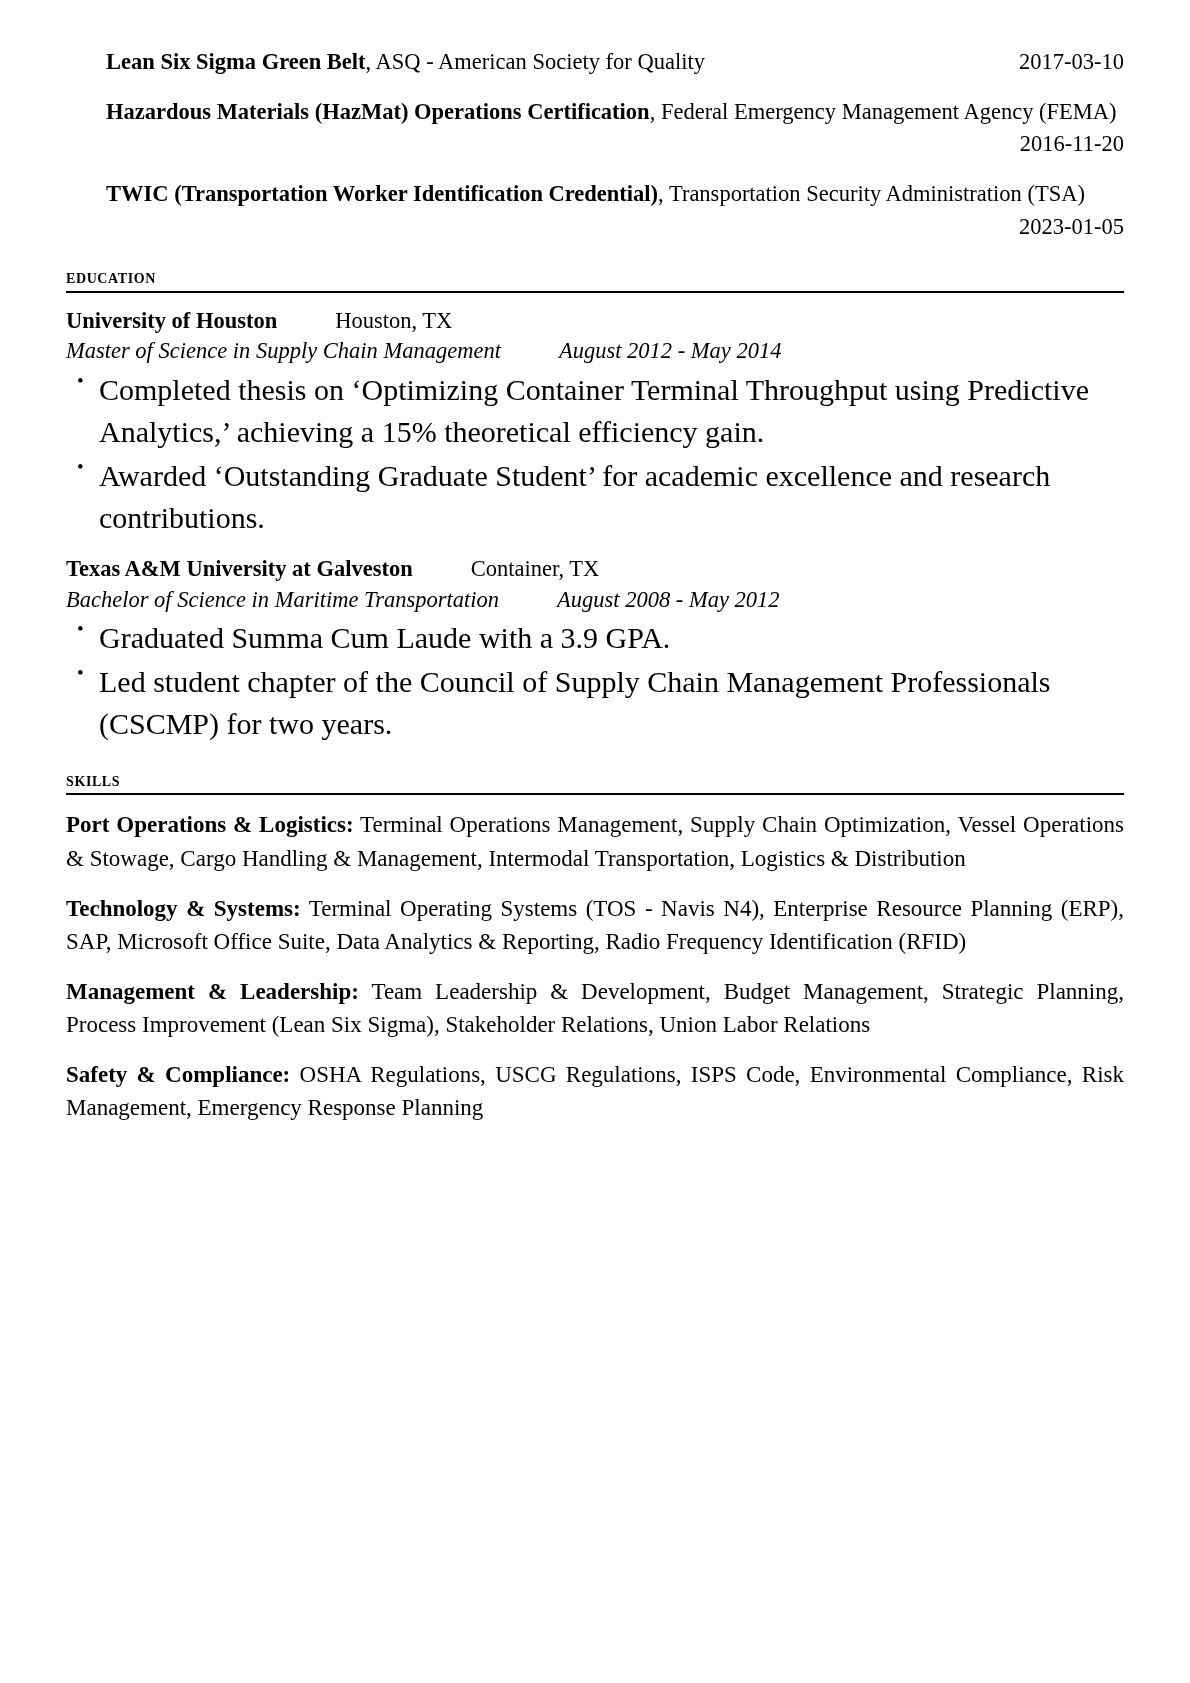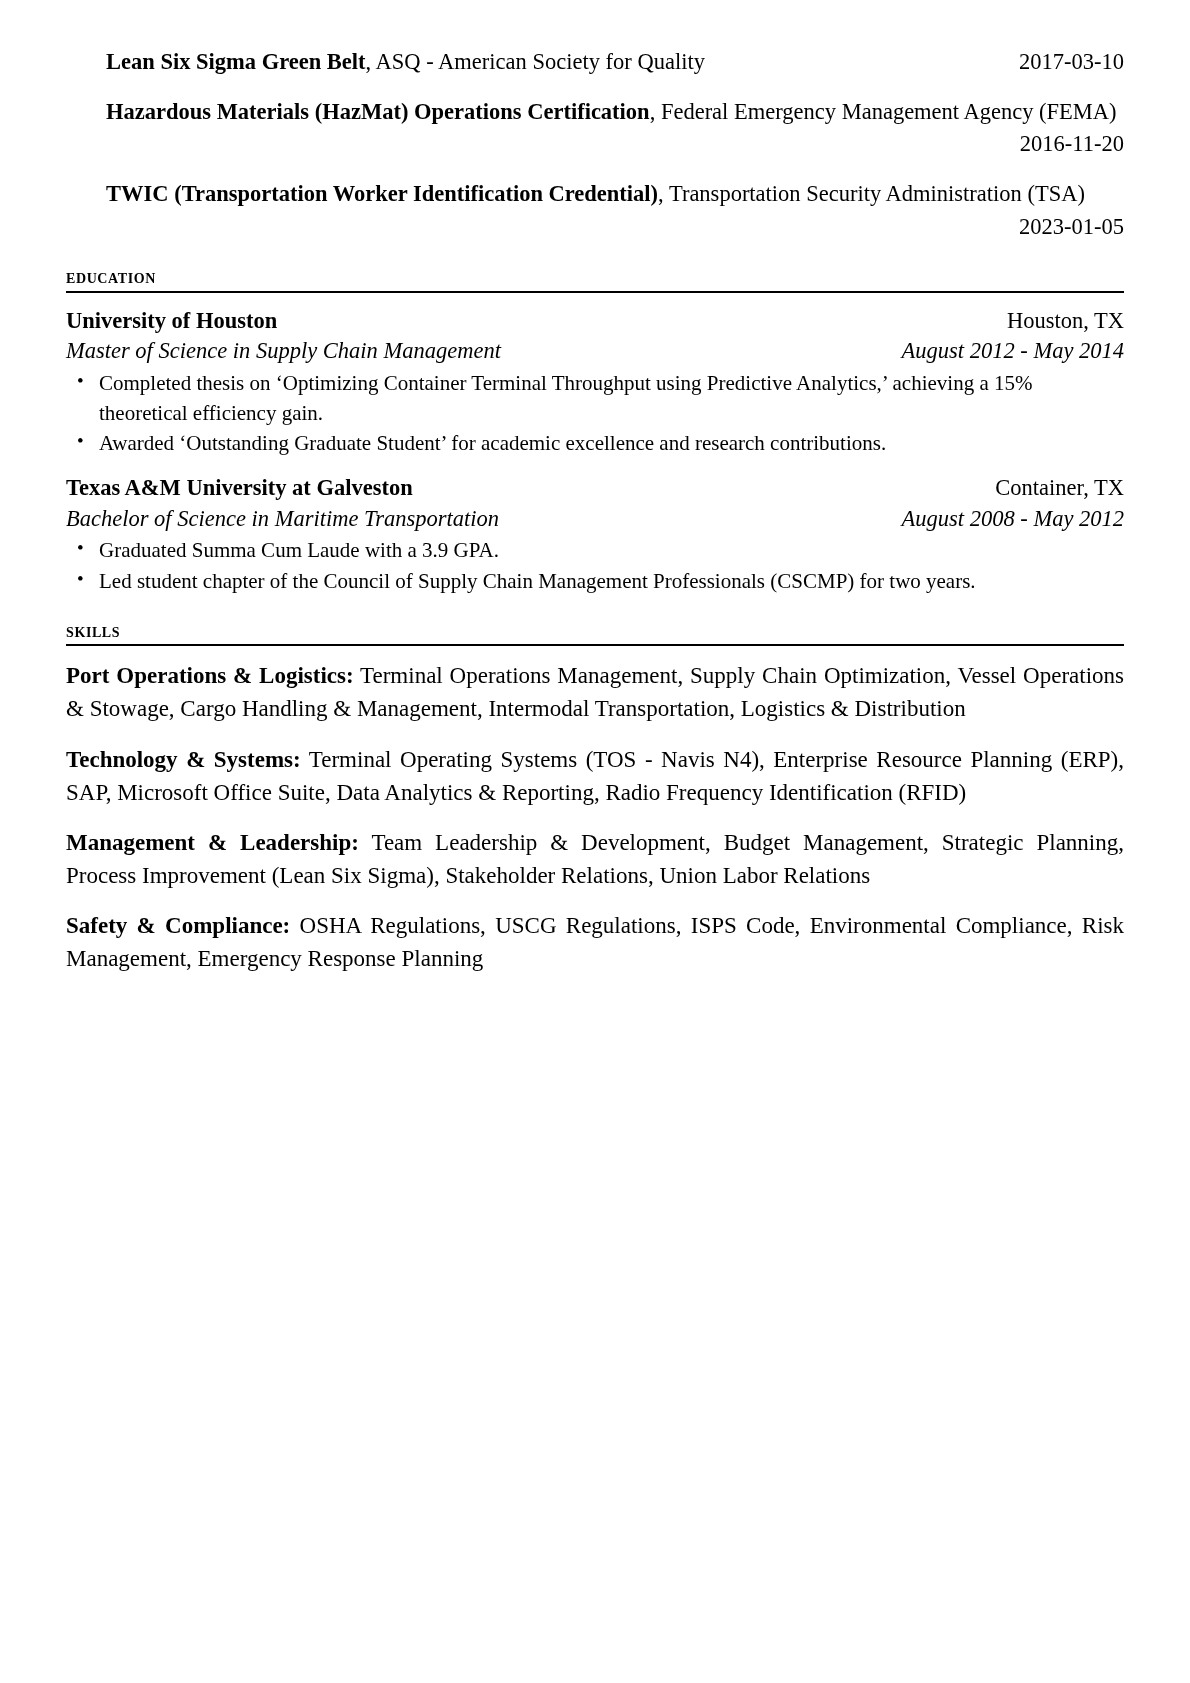--- a/index.html
+++ b/index.html
@@ -71,41 +71,42 @@
     border-top: 2.6px solid #000;
     margin: 3px 0 13px 0;
     height: 0;
   }
 
   
   .edu-entry { margin-bottom: 14px; }
   .edu-entry:last-child { margin-bottom: 12px; }
   .row {
     display: flex;
-    justify-content: space-between;
+    justify-content: flex-start;
     align-items: baseline;
     font-size: 22.5px;
     line-height: 1.36;
+    gap: 34px;
   }
   .row .left { text-align: left; }
   .row .right { text-align: right; white-space: nowrap; padding-left: 24px; }
   .row.school .left { font-weight: bold; }
   .row.school .right { font-weight: normal; }
   .row.degree .left,
   .row.degree .right { font-style: italic; }
 
   ul.bullets {
     list-style: none;
     margin: 2px 0 0 0;
     padding: 0;
   }
   ul.bullets li {
     position: relative;
     padding-left: 33px;
-    font-size: 21px;
+    font-size: 30px;
     line-height: 1.42;
     margin-bottom: 1px;
     text-align: left;
   }
   ul.bullets li::before {
     content: "\2022";
     position: absolute;
     left: 11px;
     top: -1px;
     font-size: 19px;

